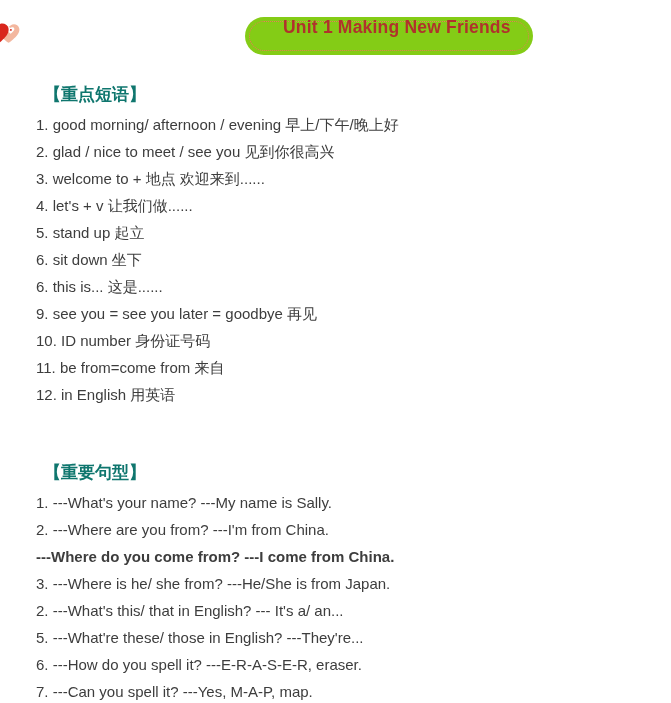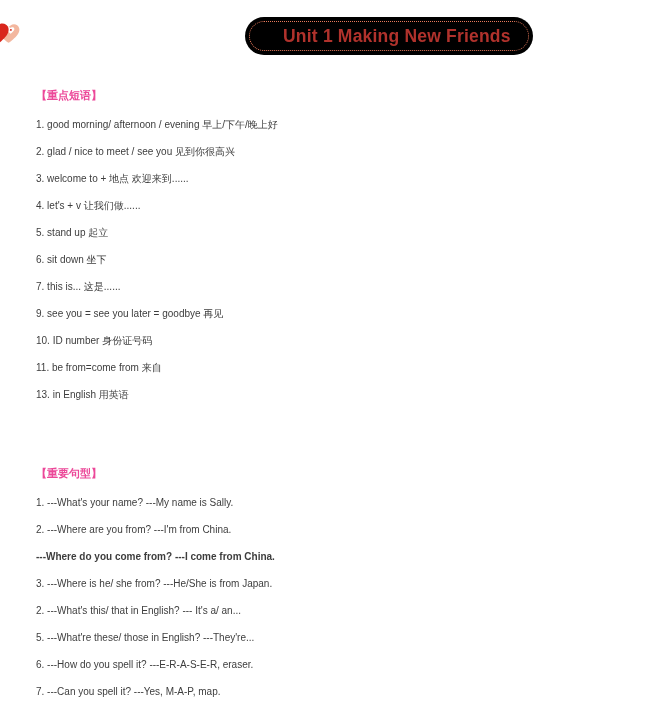--- a/index.html
+++ b/index.html
@@ -23,24 +23,23 @@
     width: 671px;
     height: 44px;
   }
   .title-pill {
     position: absolute;
     left: 245px;
     top: 2px;
     height: 38px;
     padding: 0 22px 0 38px;
     box-sizing: border-box;
-    background: #000000;
+    background: #84cc16;
     border-radius: 19px;
     display: flex;
-    align-items: center;
     min-width: 275px;
   }
   .title-pill::after {
     content: "";
     position: absolute;
     left: 4px;
     top: 4px;
     right: 4px;
     bottom: 4px;
     border: 1px dotted #e8795a;
@@ -75,34 +74,34 @@
   }
   .section {
     position: absolute;
     left: 36px;
     width: 620px;
   }
   #section-phrases { top: 84px; }
   #section-sentences { top: 462px; }
 
   .section-heading {
-    font-size: 11px;
+    font-size: 17px;
     font-weight: bold;
-    color: #ec4899;
+    color: #0f766e;
     line-height: 22px;
-    margin: 0 0 5px 0;
+    margin: 0 0 5px 8px;
     font-family: "Liberation Sans", "DejaVu Sans", sans-serif;
   }
   .item-list {
     list-style: none;
     margin: 0;
     padding: 0;
   }
   .item-list li {
-    font-size: 10px;
+    font-size: 15px;
     color: #3d3d3d;
     line-height: 27px;
     white-space: nowrap;
     font-family: "Liberation Sans", "DejaVu Sans", sans-serif;
   }
   .item-list li.continuation {
     padding-left: 0;
     font-weight: bold;
   }
 </style>
@@ -125,25 +124,25 @@
 
   <div class="section" id="section-phrases">
     <div class="section-heading">【重点短语】</div>
     <ul class="item-list">
       <li>1. good morning/ afternoon / evening 早上/下午/晚上好</li>
       <li>2. glad / nice to meet / see you  见到你很高兴</li>
       <li>3. welcome to + 地点   欢迎来到......</li>
       <li>4. let's + v  让我们做......</li>
       <li>5. stand up 起立</li>
       <li>6. sit down 坐下</li>
-      <li>7. this is...  这是......</li>
+      <li>6. this is...  这是......</li>
       <li>9. see you = see you later = goodbye 再见</li>
       <li>10. ID number 身份证号码</li>
       <li>11. be from=come from 来自</li>
-      <li>13. in English 用英语</li>
+      <li>12. in English 用英语</li>
     </ul>
   </div>
 
   <div class="section" id="section-sentences">
     <div class="section-heading">【重要句型】</div>
     <ul class="item-list">
       <li>1. ---What's your name? ---My name is Sally.</li>
       <li>2. ---Where are you from? ---I'm from China.</li>
       <li class="continuation">---Where do you come from? ---I come from China.</li>
       <li>3. ---Where is he/ she from? ---He/She is from Japan.</li>

